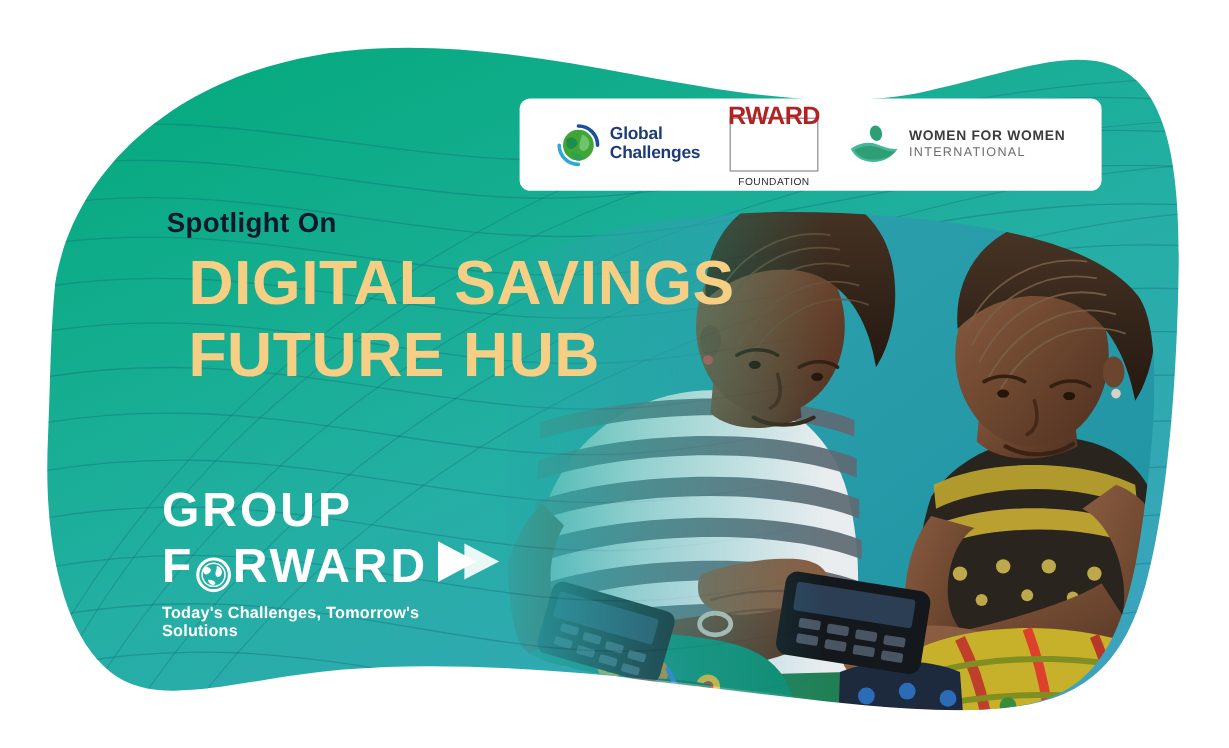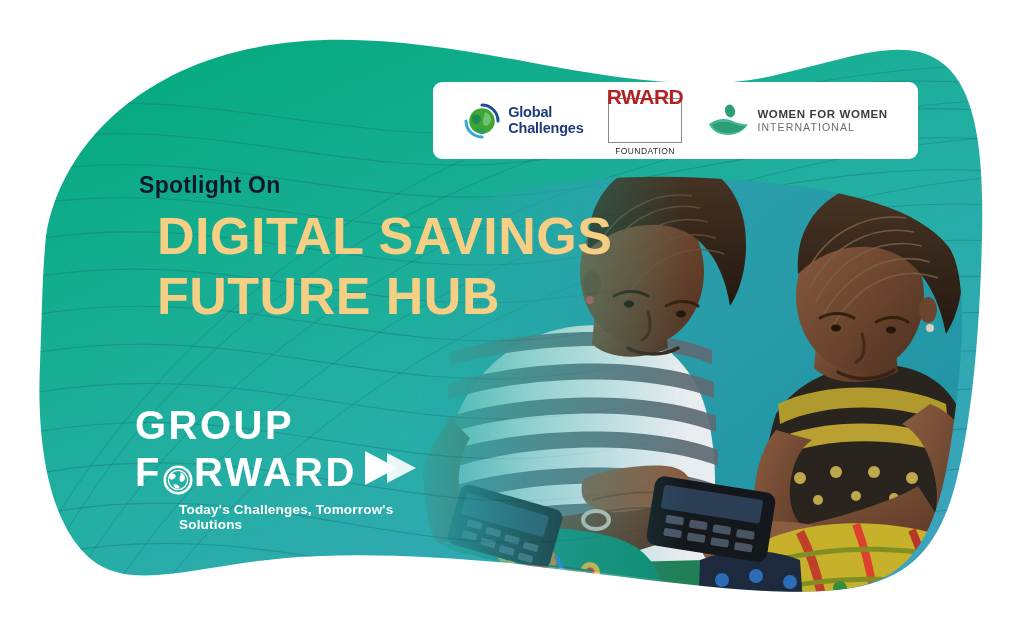--- a/index.html
+++ b/index.html
@@ -150,21 +150,20 @@
   .ff-arrow {
     margin-left: 6px;
     display: inline-block;
   }
   .ff-tagline {
     margin-top: 7px;
     color: #ffffff;
     font-size: 13.5px;
     font-weight: bold;
     letter-spacing: 0.2px;
-    margin-left: 44px;
   }
 </style>
 </head>
 <body>
 
 <div id="banner">
 
   <svg id="blob-layer" viewBox="0 0 1024 623" preserveAspectRatio="none">
     <defs>
       <linearGradient id="blobGrad" x1="0.05" y1="0.02" x2="0.72" y2="1">

